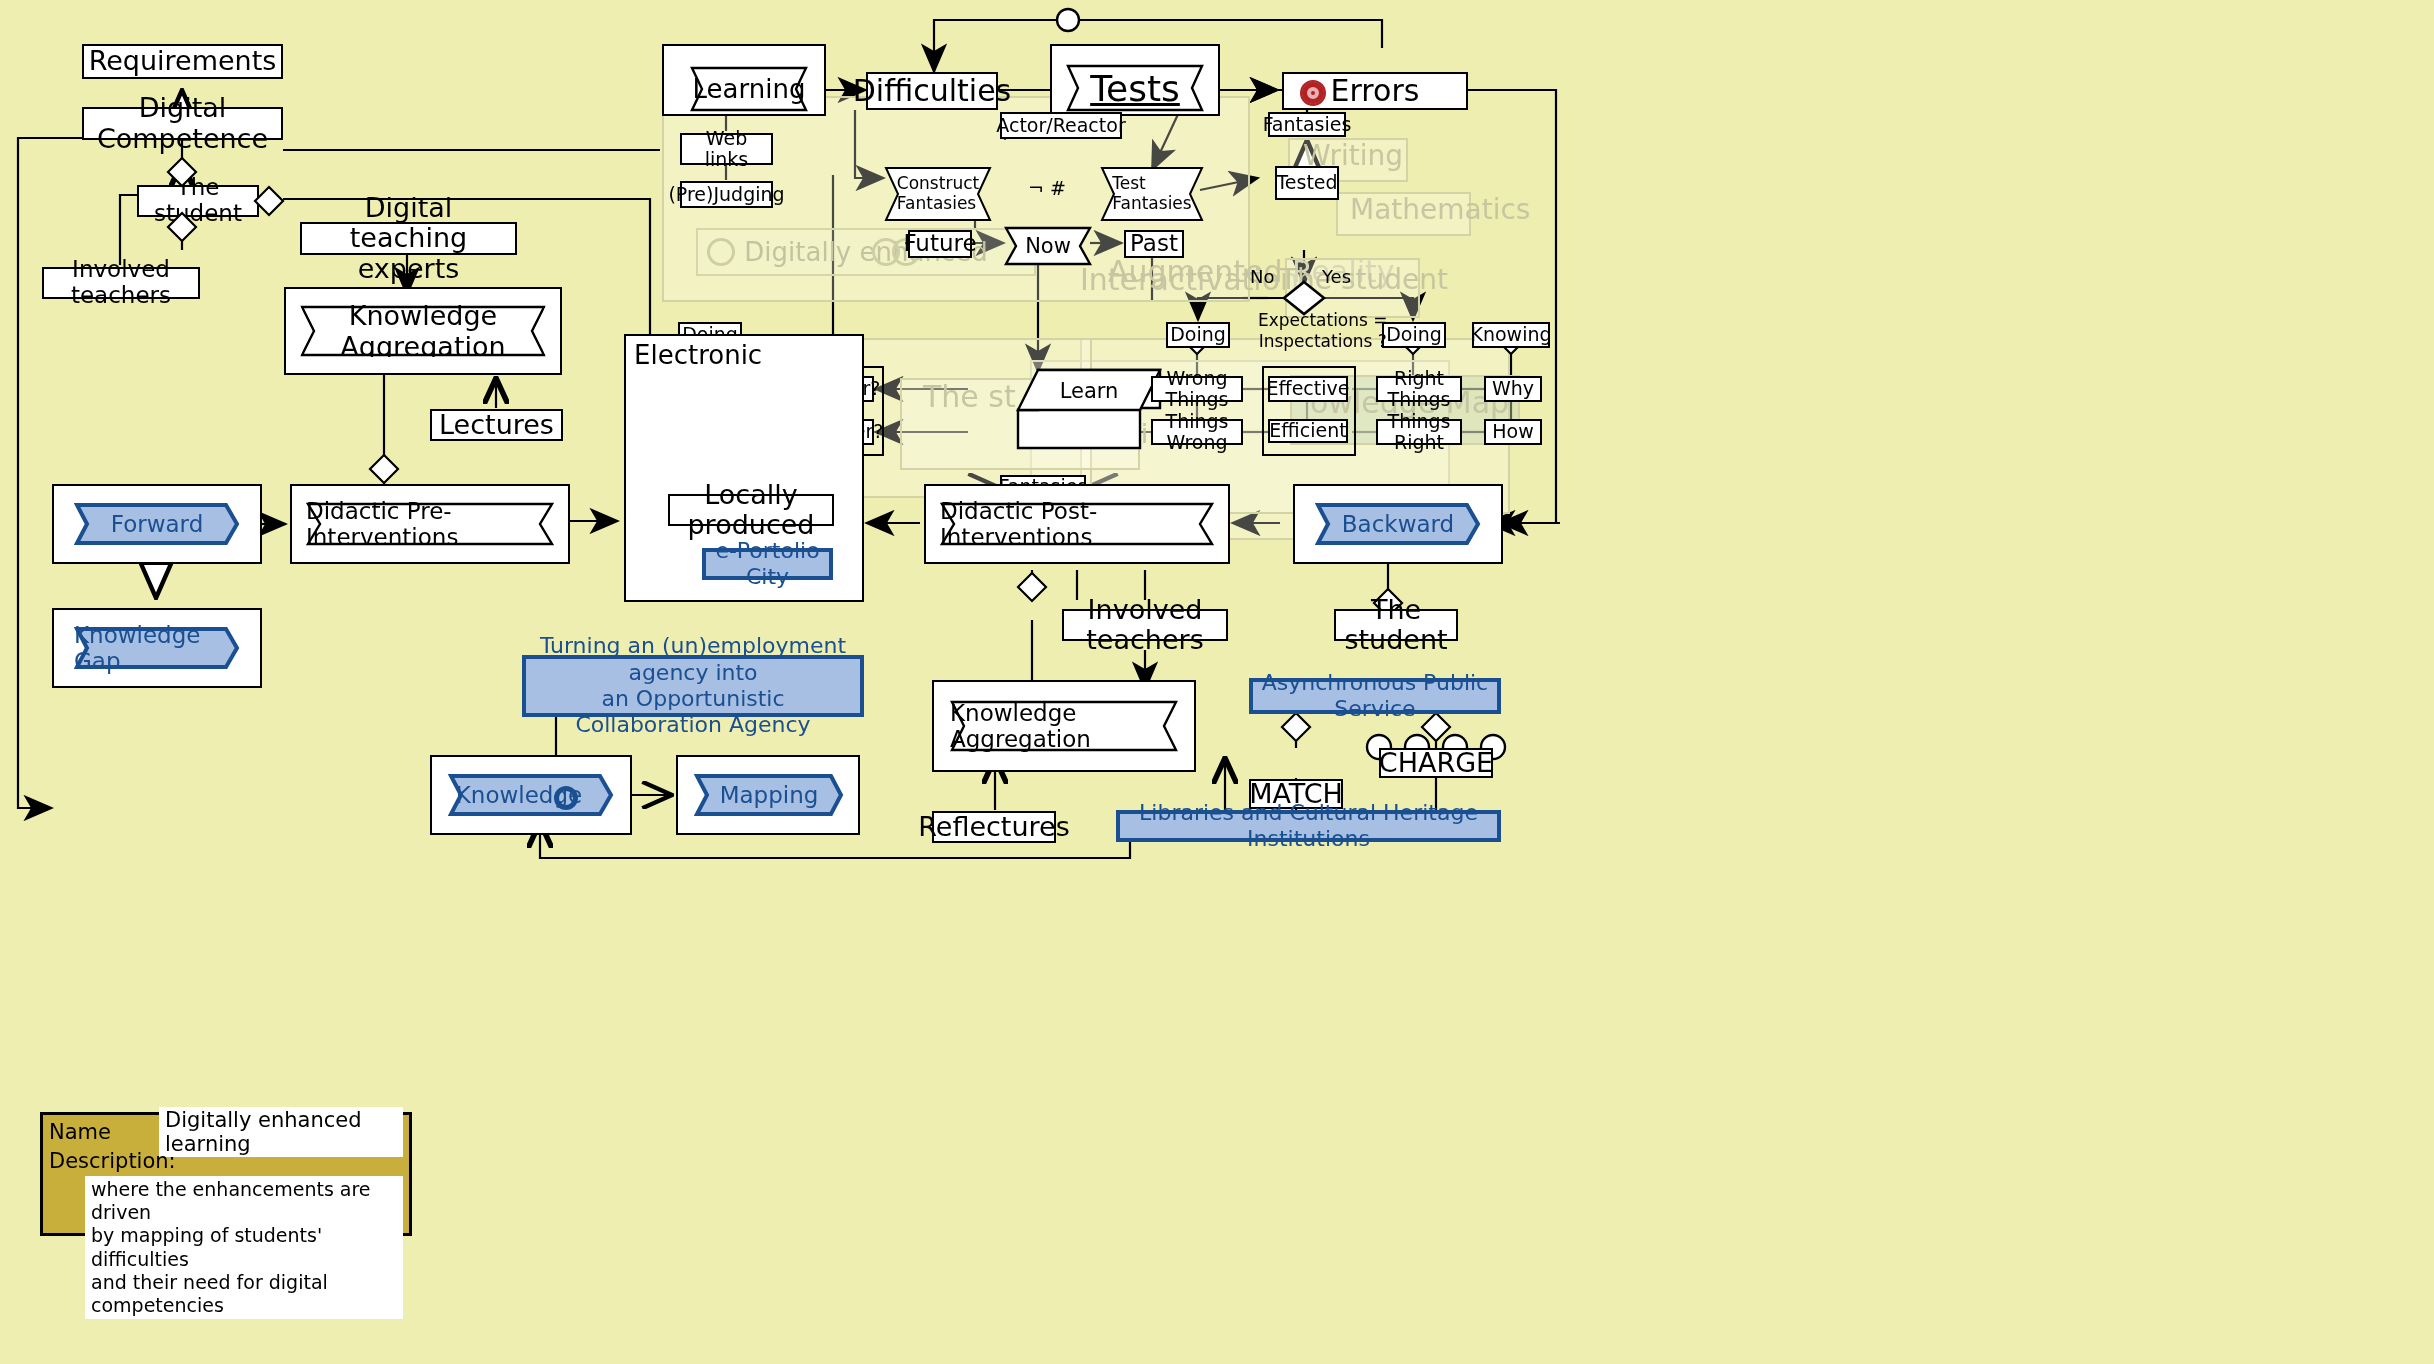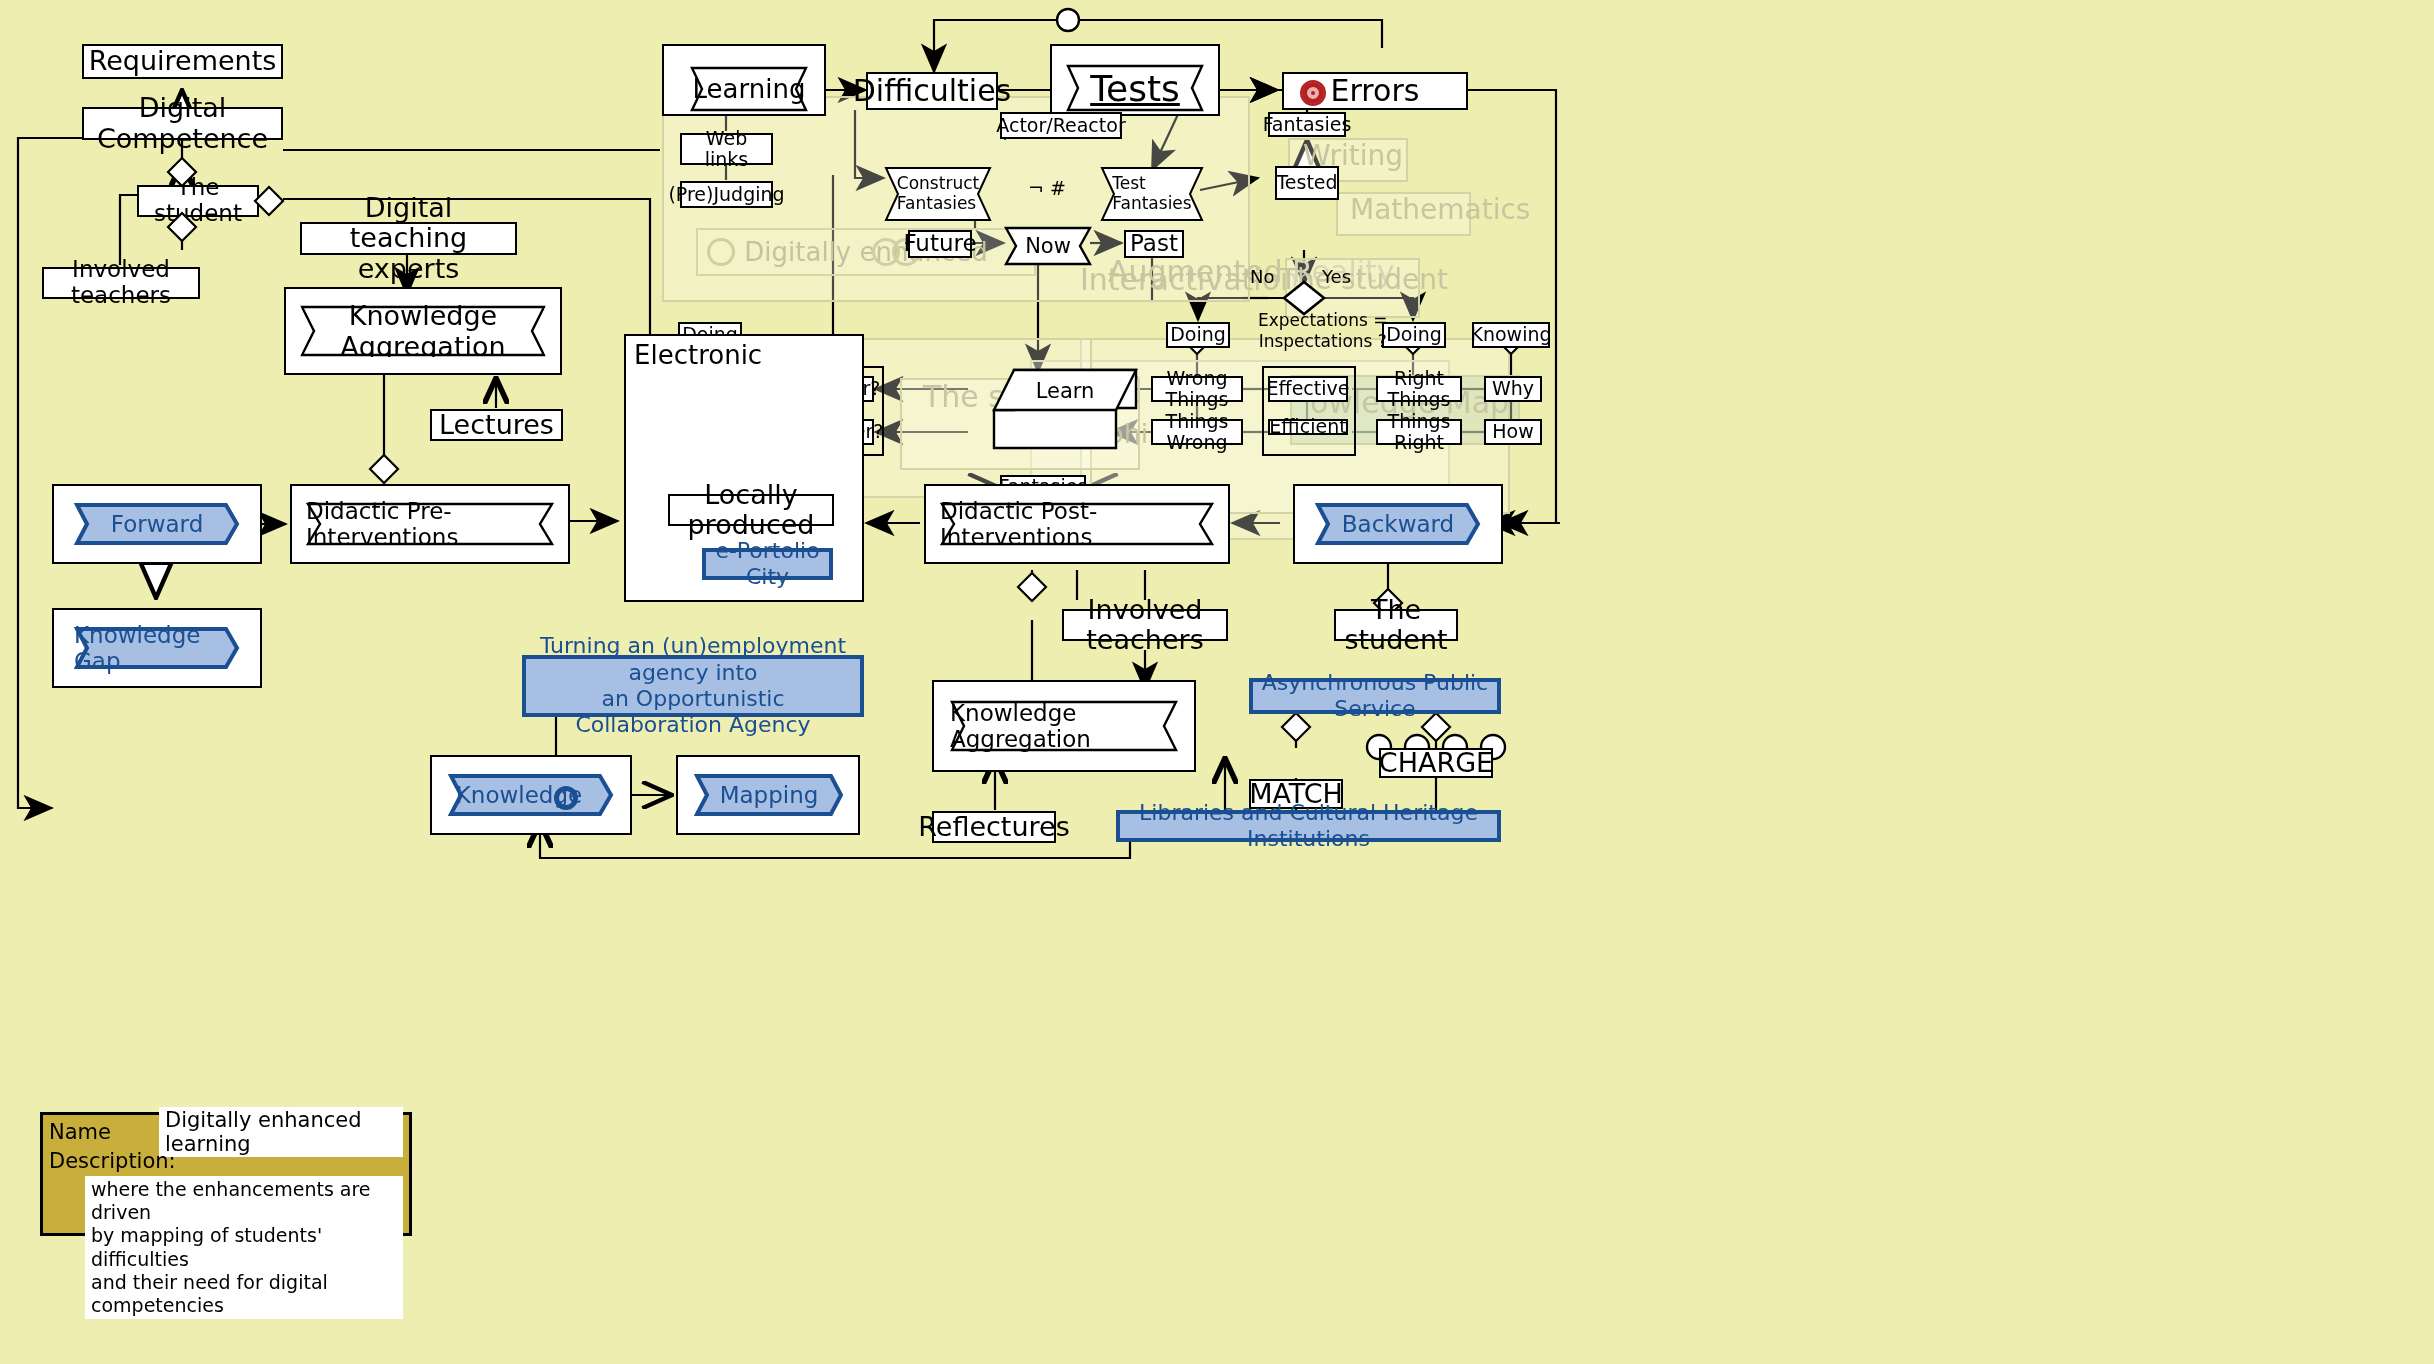--- a/index.html
+++ b/index.html
@@ -410,21 +410,21 @@
   <div style="position:absolute;left:1004px;top:226px;width:88px;height:40px;">
     <svg class="layer" style="width:88px;height:40px;" viewBox="0 0 88 40">
       <path d="M2,2 L86,2 L76,20 L86,38 L2,38 L12,20 Z" fill="#fff" stroke="#000" stroke-width="2.4"></path>
     </svg>
     <span style="position:absolute;inset:0;display:flex;align-items:center;justify-content:center;font-size:21px;">Now</span>
   </div>
   <div class="node md" style="left:1124px;top:230px;width:60px;height:28px;">
     <span>Past</span>
   </div>
 
-  <div style="position:absolute;left:992px;top:368px;width:146px;height:82px;">
+  <div style="position:absolute;left:1016px;top:368px;width:146px;height:82px;">
     <svg class="layer" style="width:146px;height:82px;" viewBox="0 0 146 82">
       <path d="M22,2 L144,2 L144,40 L124,40 L124,80 L2,80 L2,42 L22,42 Z" fill="#fff" stroke="#000" stroke-width="2.4"></path>
       <path d="M22,2 L144,2 L124,42 L2,42 Z" fill="#fff" stroke="#000" stroke-width="2.4"></path>
     </svg>
     <span style="position:absolute;left:0;top:6px;width:146px;height:34px;display:flex;align-items:center;justify-content:center;font-size:21px;">Learn</span>
   </div>
 
   <div class="node sm" style="left:678px;top:322px;width:64px;height:26px;">
     <span>Doing</span>
   </div>
@@ -455,21 +455,21 @@
   <div class="node sm" style="left:1151px;top:376px;width:92px;height:26px;">
     <span>Wrong Things</span>
   </div>
   <div class="node sm" style="left:1151px;top:419px;width:92px;height:26px;">
     <span>Things Wrong</span>
   </div>
   <div class="frame" style="left:1262px;top:366px;width:94px;height:90px;background:transparent;"></div>
   <div class="node sm" style="left:1268px;top:376px;width:80px;height:26px;">
     <span>Effective</span>
   </div>
-  <div class="node sm" style="left:1268px;top:419px;width:80px;height:16px;">
+  <div class="node sm" style="left:1268px;top:419px;width:80px;height:24px;">
     <span>Efficient</span>
   </div>
   <div class="node sm" style="left:1376px;top:376px;width:86px;height:26px;">
     <span>Right Things</span>
   </div>
   <div class="node sm" style="left:1376px;top:419px;width:86px;height:26px;">
     <span>Things Right</span>
   </div>
   <div class="node sm" style="left:1484px;top:376px;width:58px;height:26px;">
     <span>Why</span>

